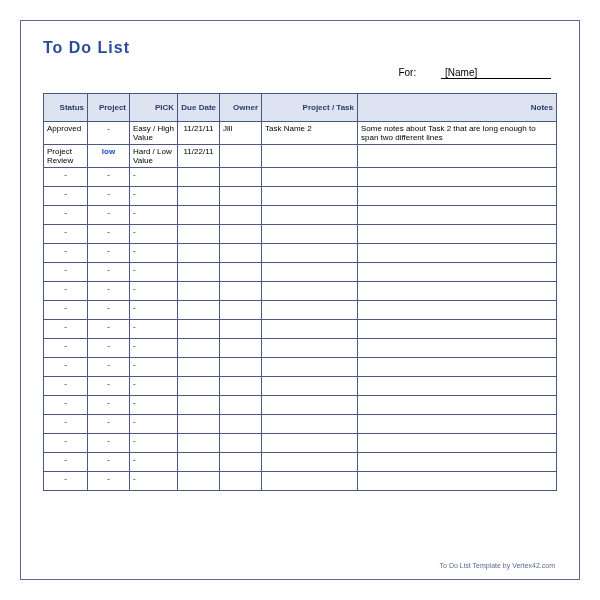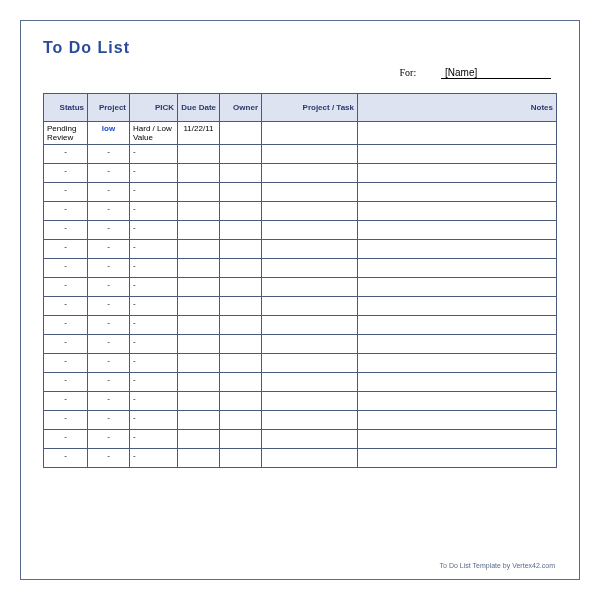--- a/index.html
+++ b/index.html
@@ -29,21 +29,21 @@
     letter-spacing: 1px;
     margin-bottom: 10px;
   }
   .for-line {
     text-align: right;
     font-size: 10px;
     color: #000;
     margin-bottom: 14px;
     padding-right: 6px;
   }
-  .for-label { display: inline-block; font-family: Liberation Serif, serif; }
+  .for-label { display: inline-block; }
   .for-name {
     display: inline-block;
     min-width: 110px;
     border-bottom: 1px solid #000;
     text-align: left;
     padding-left: 4px;
     margin-left: 22px;
   }
   table {
     border-collapse: collapse;
@@ -117,21 +117,30 @@
         <th>Project</th>
         <th>PICK</th>
         <th>Due Date</th>
         <th>Owner</th>
         <th>Project / Task</th>
         <th>Notes</th>
       </tr>
     </thead>
     <tbody id="tbody">
         <tr>
-          <td>Pending Review</td>
+          <td>Approved</td>
+          <td class="center">-</td>
+          <td>Easy / High Value</td>
+          <td class="center">11/21/11</td>
+          <td>Jill</td>
+          <td>Task Name 2</td>
+          <td>Some notes about Task 2 that are long enough to span two different lines</td>
+        </tr>
+        <tr>
+          <td>Project Review</td>
           <td class="priority-low">low</td>
           <td>Hard / Low Value</td>
           <td class="center">11/22/11</td>
           <td></td>
           <td></td>
           <td></td>
         </tr>
         <tr>
           <td class="center">-</td>
           <td class="center">-</td>

